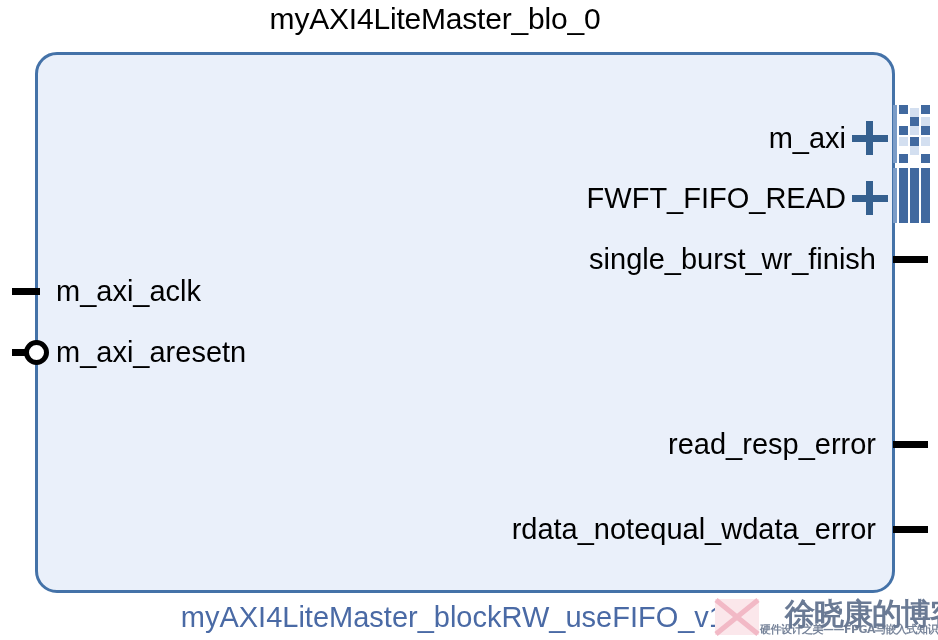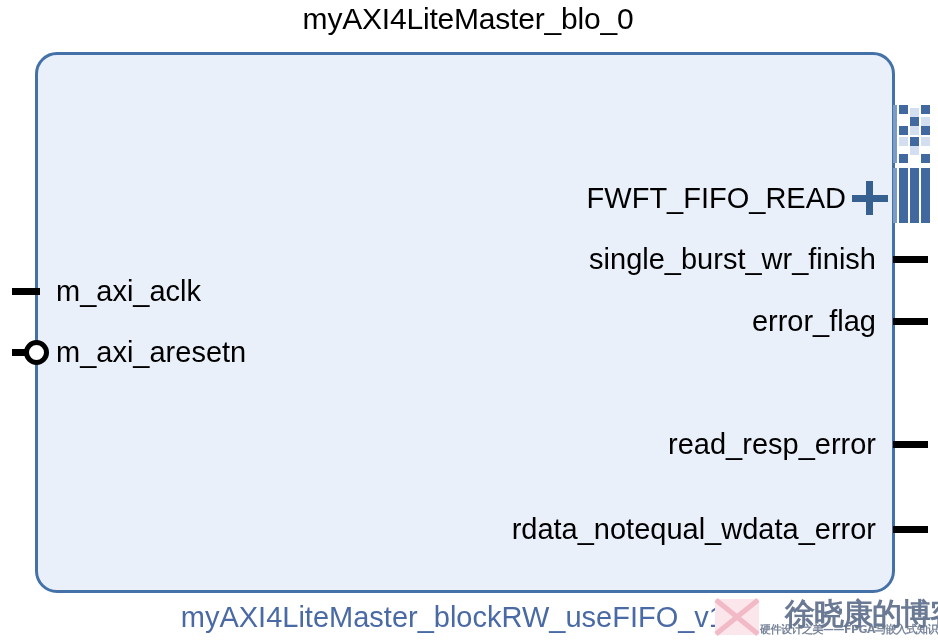--- a/index.html
+++ b/index.html
@@ -23,21 +23,20 @@
   #instance-title {
     position: absolute;
     left: 0;
     top: 2px;
     width: 870px;
     text-align: center;
     font-size: 30px;
     color: #000000;
     letter-spacing: -0.2px;
     white-space: nowrap;
-    margin-left: 33px;
   }
 
   
   #block-body {
     position: absolute;
     left: 35px;
     top: 52px;
     width: 860px;
     height: 541px;
     background: #eaf0fa;
@@ -240,20 +239,27 @@
     <span class="in-stub"></span>
     <span class="in-label">m_axi_aclk</span>
   </div>
 
   <div class="in-port" style="top:332px;">
     <span class="in-stub short"></span>
     <span class="in-bubble"></span>
     <span class="in-label">m_axi_aresetn</span>
   </div>
 
+  <div class="out-port" style="top:118px;">
+    <span class="out-label bus">m_axi</span>
+    <span class="plus-icon">
+      <span class="ph"></span>
+        <span class="pv"></span>
+    </span>
+  </div>
   <div class="bus-conn checker" style="top:105px; height:58px; width:31px;">
     <span class="edge-bar"></span>
     <span class="cell" style="left:0px;  top:0px;"></span>
     <span class="cell" style="left:22px; top:0px;"></span>
     <span class="cell pale" style="left:11px; top:3px;"></span>
     <span class="cell" style="left:11px; top:12px;"></span>
     <span class="cell pale" style="left:22px; top:12px;"></span>
     <span class="cell" style="left:0px;  top:21px;"></span>
     <span class="cell pale" style="left:11px; top:21px;"></span>
     <span class="cell" style="left:22px; top:21px;"></span>
@@ -277,24 +283,20 @@
     <span class="bar" style="left:0px;"></span>
     <span class="bar" style="left:11px;"></span>
     <span class="bar" style="left:22px;"></span>
   </div>
 
   <div class="out-port" style="top:239px;">
     <span class="out-label">single_burst_wr_finish</span>
     <span class="out-stub"></span>
   </div>
 
-  <div class="out-port" style="top:301px;">
-    <span class="out-label">error_flag</span>
-    <span class="out-stub"></span>
-  </div>
 
 
   <div class="out-port" style="top:424px;text-decoration:underline;">
     <span class="out-label">read_resp_error</span>
     <span class="out-stub"></span>
   </div>
 
   <div class="out-port" style="top:487px;margin-top:22px;">
     <span class="out-label">rdata_notequal_wdata_error</span>
     <span class="out-stub"></span>

